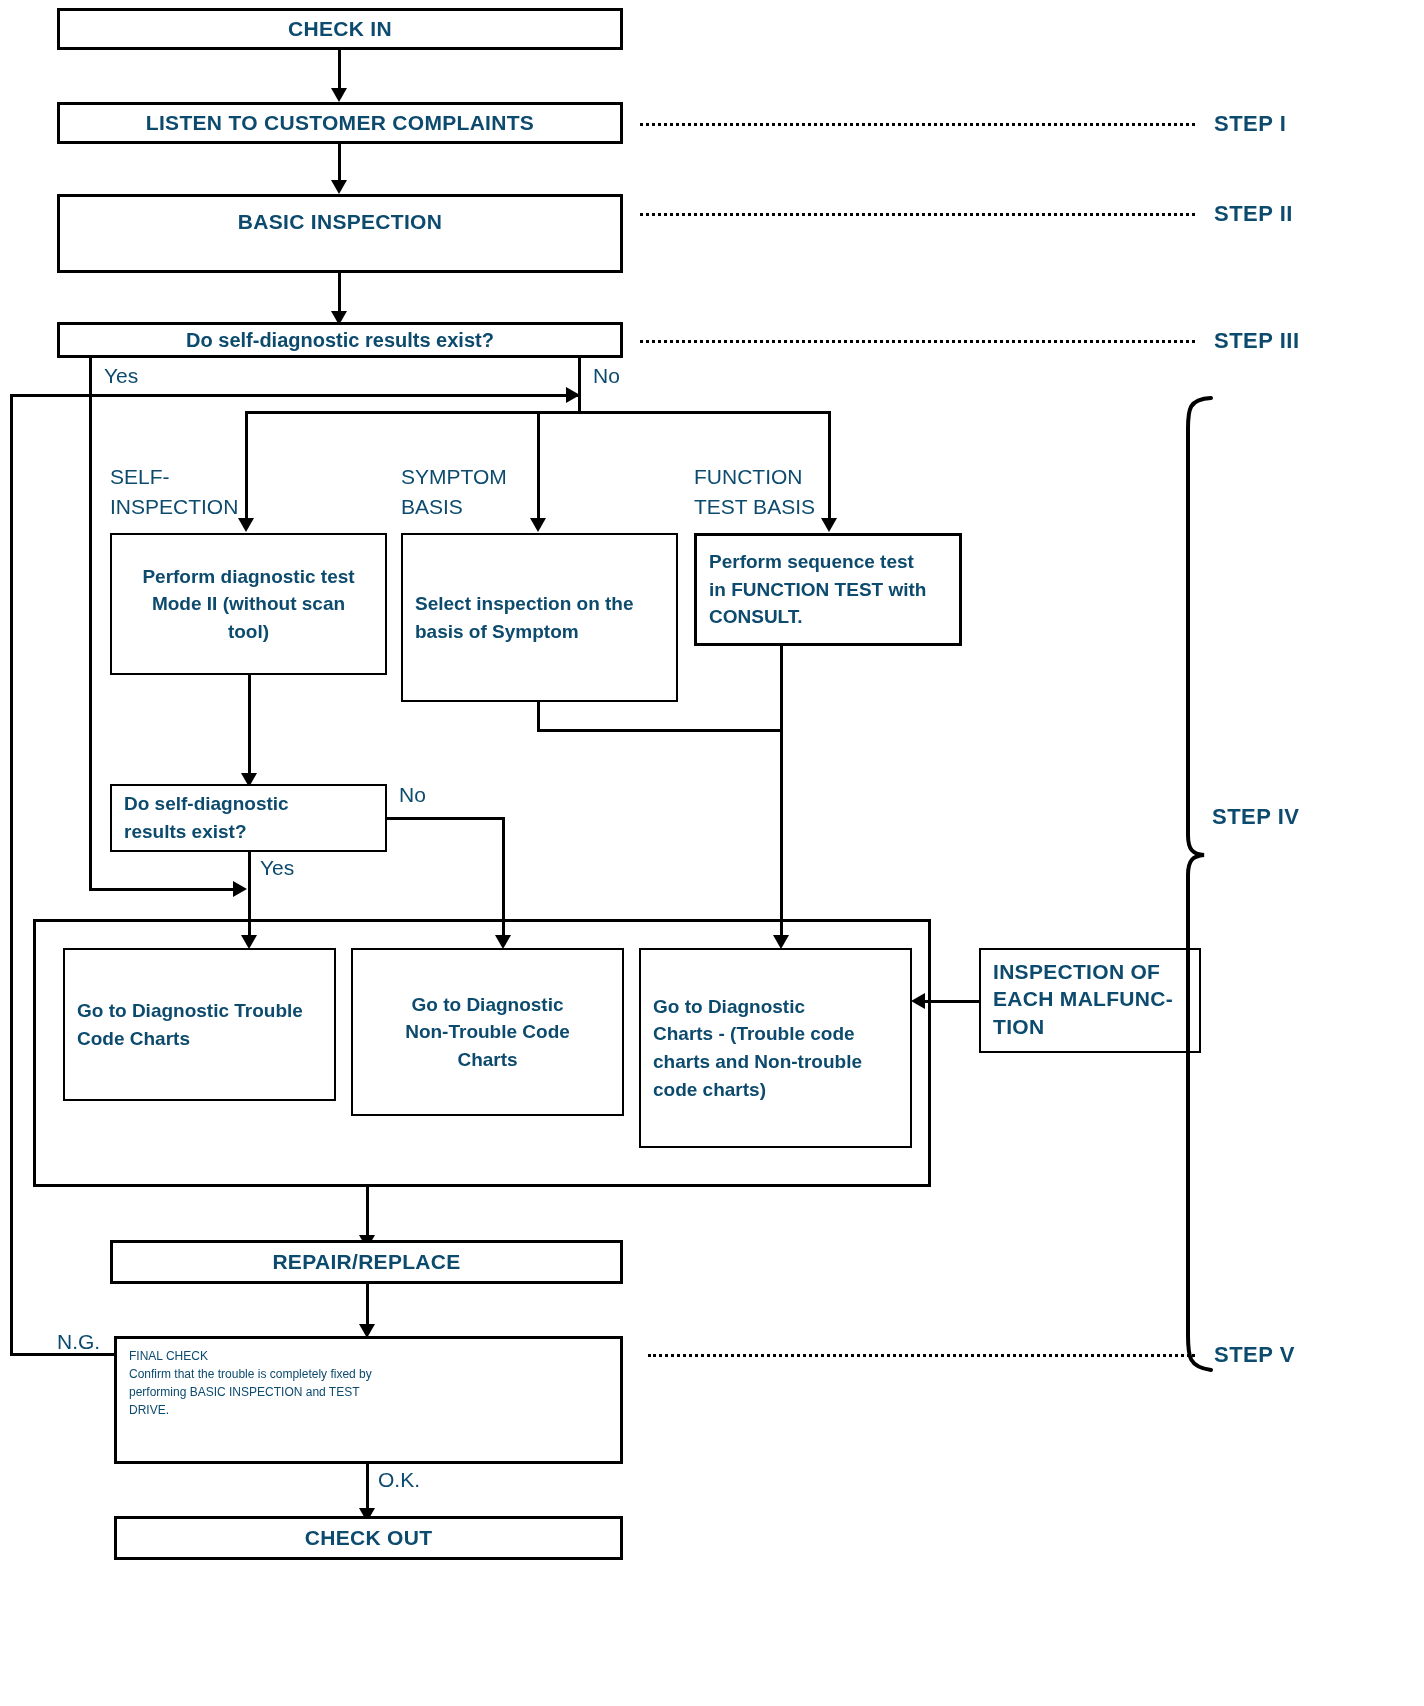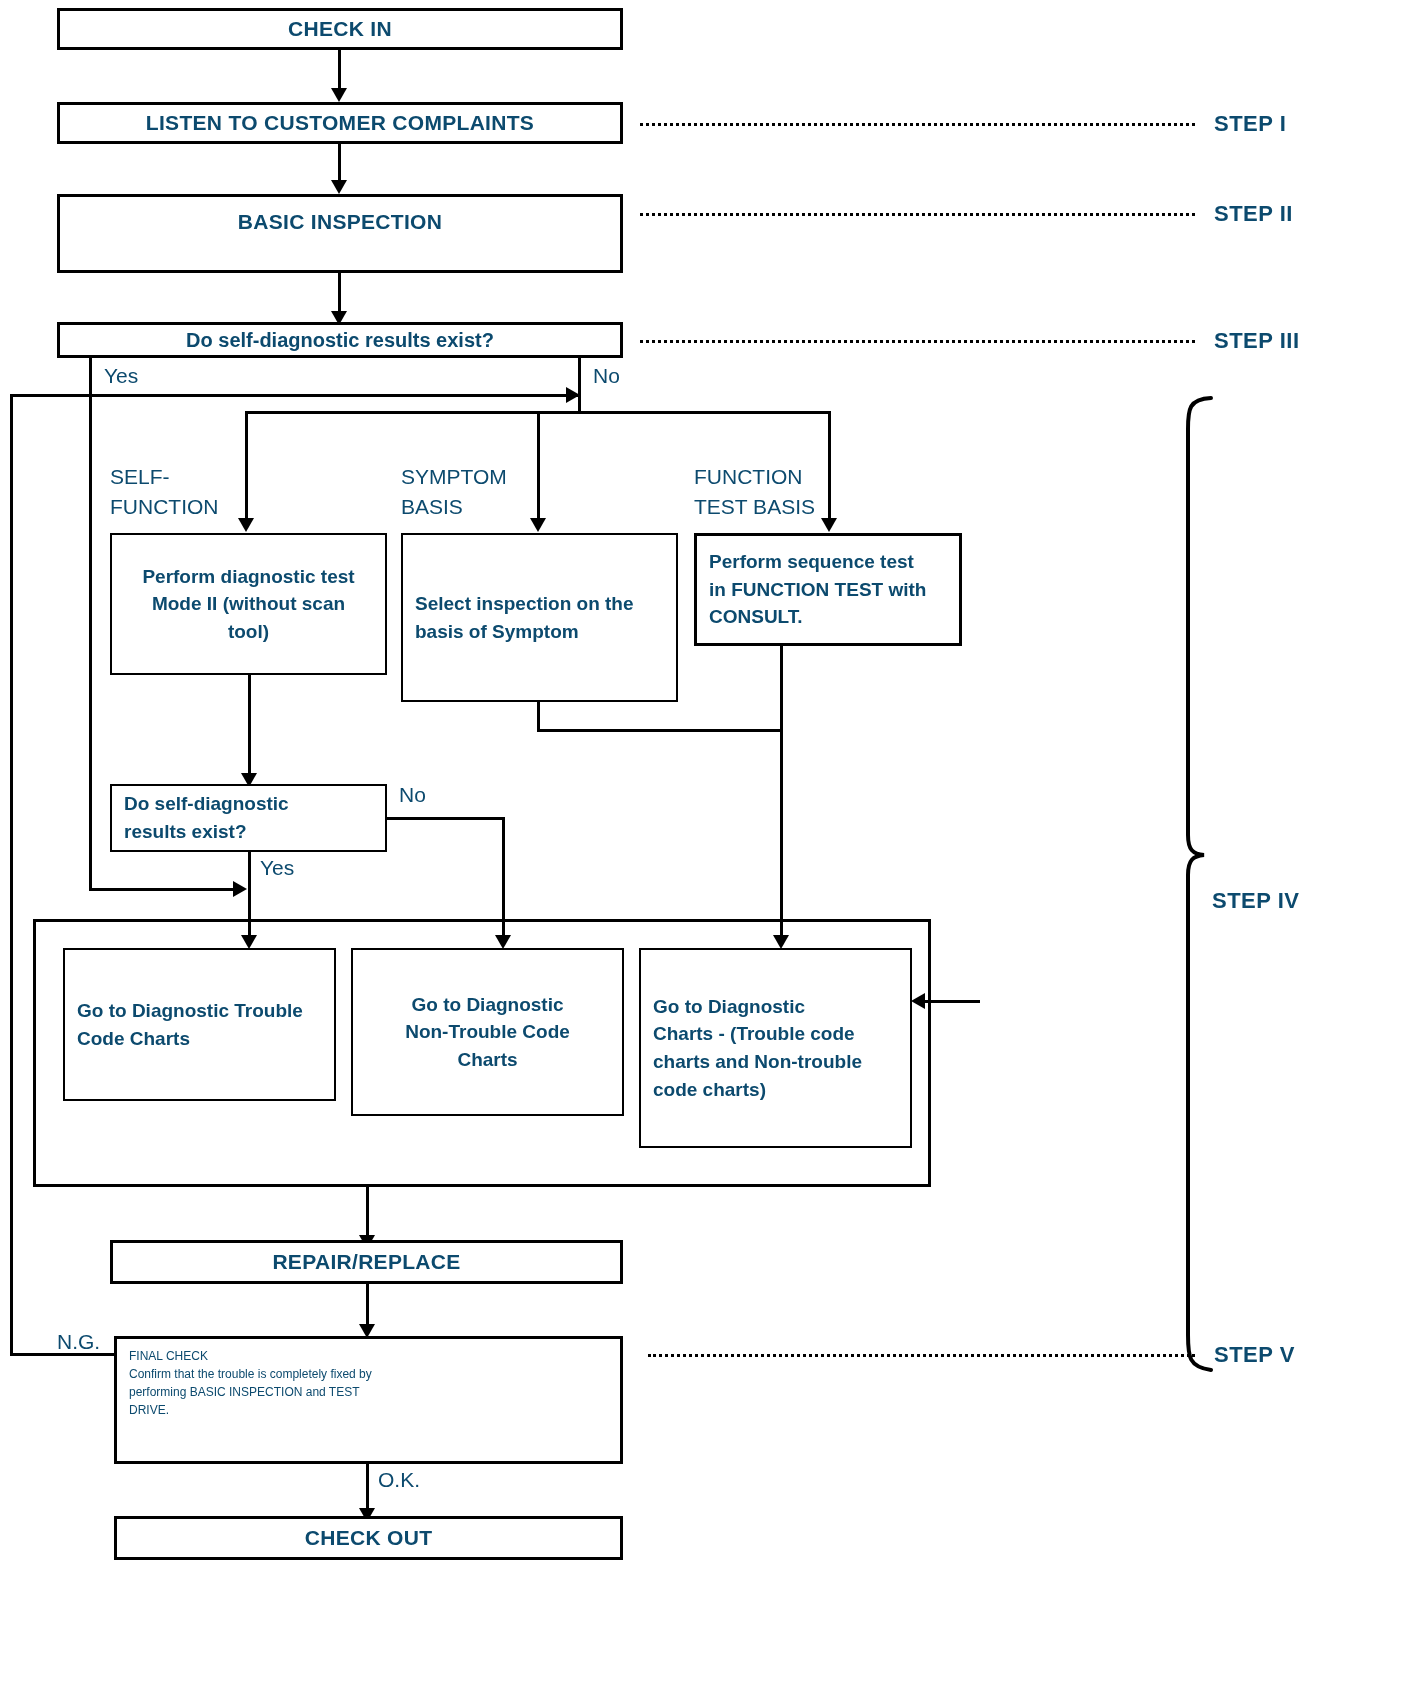--- a/index.html
+++ b/index.html
@@ -190,21 +190,21 @@
   <div class="ln vl" style="left:245px; top:411px; width:3px; height:110px;"></div>
   <div class="arrow-d" style="left:238px; top:518px;"></div>
 
   <div class="ln vl" style="left:537px; top:411px; width:3px; height:110px;"></div>
   <div class="arrow-d" style="left:530px; top:518px;"></div>
 
   <div class="ln vl" style="left:828px; top:411px; width:3px; height:110px;"></div>
   <div class="arrow-d" style="left:821px; top:518px;"></div>
 
   <div class="branchname" style="left:110px; top:462px;">SELF-
-FUNCTION</div>
+INSPECTION</div>
   <div class="branchname" style="left:401px; top:462px;">SYMPTOM
 BASIS</div>
   <div class="branchname" style="left:694px; top:462px;">FUNCTION
 TEST BASIS</div>
 
   <div class="box thin t-bold" style="left:110px; top:533px; width:277px; height:142px; white-space:pre-line; padding:0 14px;">
     <span>Perform diagnostic test
 Mode II  (without scan
 tool)</span>
   </div>
@@ -261,20 +261,25 @@
 Charts</span>
   </div>
 
   <div class="box thin t-bold left" style="left:639px; top:948px; width:273px; height:200px; white-space:pre-line;">
     <span>Go to Diagnostic
 Charts - (Trouble code
 charts and Non-trouble
 code charts)</span>
   </div>
 
+  <div class="box thin t-caps topleft" style="left:979px; top:948px; width:222px; height:105px; white-space:pre-line; font-weight:700;">
+    <span>INSPECTION OF
+EACH MALFUNC-
+TION</span>
+  </div>
   <div class="ln hl" style="left:922px; top:1000px; width:58px;"></div>
   <div class="arrow-l" style="left:911px; top:993px;"></div>
 
   <div class="ln vl" style="left:366px; top:1187px; width:3px; height:52px;"></div>
   <div class="arrow-d" style="left:359px; top:1235px;"></div>
 
   <div class="box t-caps" style="left:110px; top:1240px; width:513px; height:44px;">
     <span>REPAIR/REPLACE</span>
   </div>
 
@@ -298,15 +303,15 @@
   <div class="lbl" style="left:378px; top:1468px;">O.K.</div>
 
   <div class="box t-caps" style="left:114px; top:1516px; width:509px; height:44px;">
     <span>CHECK OUT</span>
   </div>
 
   <svg class="bracket" width="60" height="1010" style="left:1175px; top:395px;" viewBox="0 0 60 1010" preserveAspectRatio="none">
     <path d="M 36 3 C 14 4, 13 14, 13 34 L 13 440 C 13 455, 18 459, 29 460 C 18 461, 13 465, 13 480
              L 13 940 C 13 962, 14 972, 36 975" fill="none" stroke="#000" stroke-width="4" stroke-linecap="round"></path>
   </svg>
-  <div class="stepname" style="left:1212px; top:888px;">STEP IV</div>
+  <div class="stepname" style="left:1212px; top:804px;">STEP IV</div>
 
 </div>
 
 </body></html>

